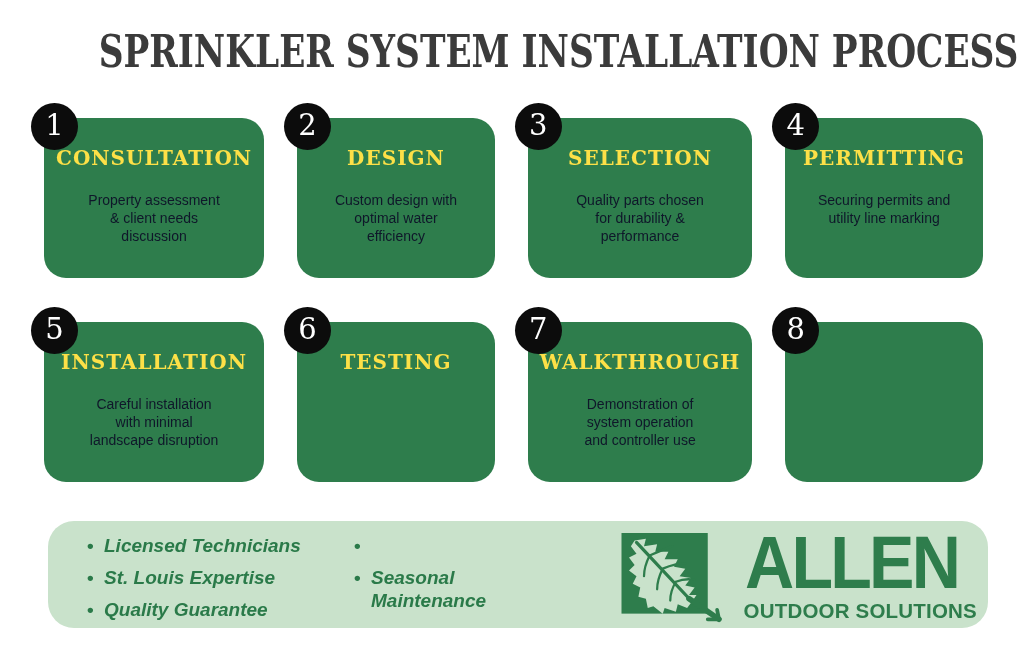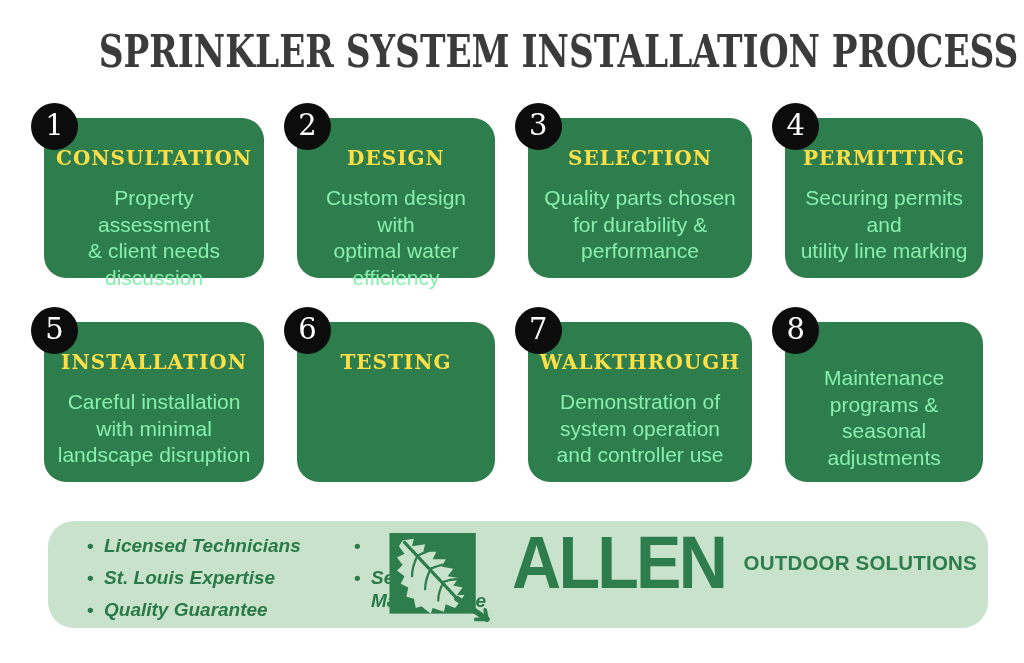--- a/index.html
+++ b/index.html
@@ -57,24 +57,24 @@
   }
   .card-title{
     margin:0;
     font-family:"DejaVu Serif","Liberation Serif",serif;
     font-weight:600;
     font-size:20px;
     letter-spacing:1px;
     color:#fde047;
   }
   .card-desc{
-    margin:15px 0 0 0;
-    font-size:21px;
+    margin:22px 0 0 0;
+    font-size:14px;
     line-height:1.27;
-    color:#86efac;
+    color:#0f172a;
     white-space:pre-line;
   }
 
   
   .footer{
     position:absolute;left:48px;top:521px;width:940px;height:107px;
     background:#c9e2cb;border-radius:26px;
     box-sizing:border-box;
   }
   .hl-list{
@@ -95,21 +95,21 @@
   }
   .hl-item .hl-text{white-space:pre-line;font-style:italic;}
 
   
   .logo{
     position:absolute;right:11px;top:12px;
     display:flex;align-items:flex-start;
   }
   .leaf-box{width:108px;height:90px;flex:0 0 108px;}
   .logo-text{
-    display:flex;align-items:center;
+    display:flex;flex-direction:column;align-items:flex-end;
     margin-left:16px;margin-top:-8px;
   }
   .logo-name{
     font-weight:bold;font-size:74px;line-height:76px;
     letter-spacing:-3px;color:#2e7d4c;
     transform:scaleX(0.92);transform-origin:left center;
     white-space:nowrap;
   }
   .logo-tagline{
     font-weight:bold;font-size:20.5px;line-height:22px;
@@ -191,23 +191,20 @@
       <h2 class="card-title">WALKTHROUGH</h2>
       <p class="card-desc">Demonstration of
 system operation
 and controller use</p>
     </div>
 
     <div class="card">
       <div class="badge">
           <span>8</span>
         </div>
-      <p class="card-desc">Maintenance
-programs &amp; seasonal
-adjustments</p>
     </div>
 
   </div>
 
   <div class="footer">
 
     <ul class="hl-list hl-left">
       <li class="hl-item">
         <span class="dot">•</span>
         <span class="hl-text">Licensed Technicians</span>

